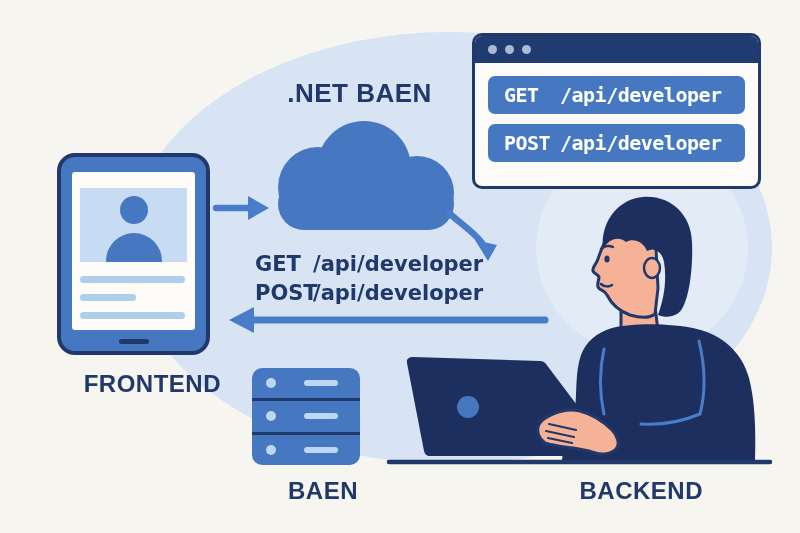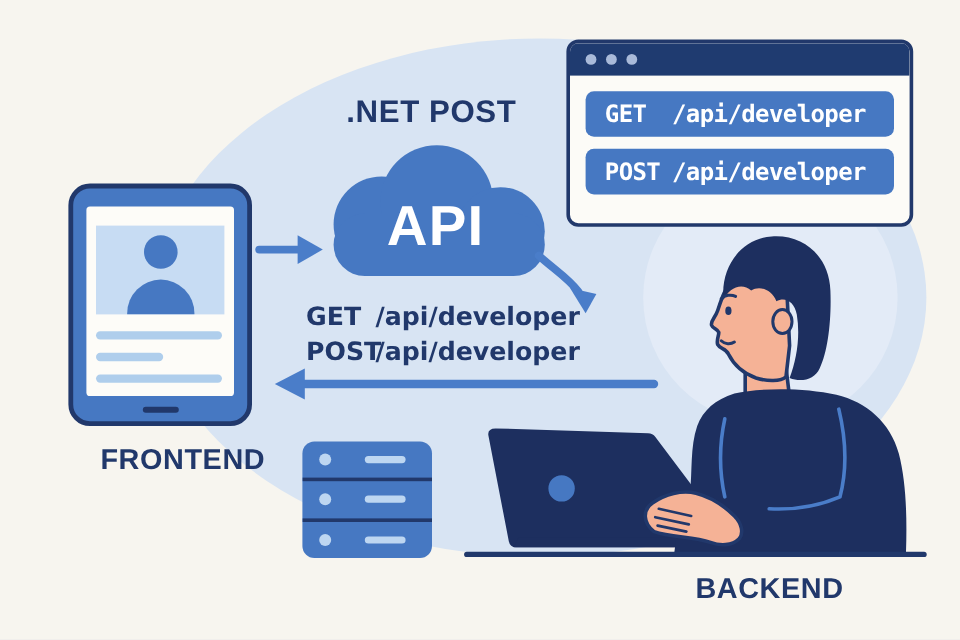--- a/index.html
+++ b/index.html
@@ -187,23 +187,22 @@
                C 592 414 603 421 612 430
                C 618 436 620 444 616 449
                C 610 455 600 455 592 452
                C 578 447 560 448 545 443 Z" fill="#f5b296" stroke="#21386b" stroke-width="3" stroke-linejoin="round"></path>
       <path d="M 549 424 L 576 430 M 546 431 L 574 437 M 548 438 L 572 443" fill="none" stroke="#21386b" stroke-width="2.2" stroke-linecap="round"></path>
     </g>
 
     <line x1="389" y1="462" x2="770" y2="462" stroke="#21386b" stroke-width="4.5" stroke-linecap="round"></line>
   </svg>
 
-  <div class="abs headline">.NET POST</div>
-
-  <div class="abs cloud-label">API</div>
+  <div class="abs headline">.NET BAEN</div>
+
 
   <div class="abs bwindow">
     <div class="titlebar">
       <span class="tdot"></span>
       <span class="tdot"></span>
       <span class="tdot"></span>
     </div>
     <div class="endpoint">
       <span class="ep-method">GET</span>
       <span class="ep-path">/api/developer</span>
@@ -247,15 +246,16 @@
       <span class="sled"></span>
       <span class="sslot"></span>
     </div>
     <div class="srow">
       <span class="sled"></span>
       <span class="sslot"></span>
     </div>
   </div>
 
   <div class="abs big-label label-frontend">FRONTEND</div>
+  <div class="abs big-label label-server">BAEN</div>
   <div class="abs big-label label-backend">BACKEND</div>
 
 </div>
 
 </body></html>

